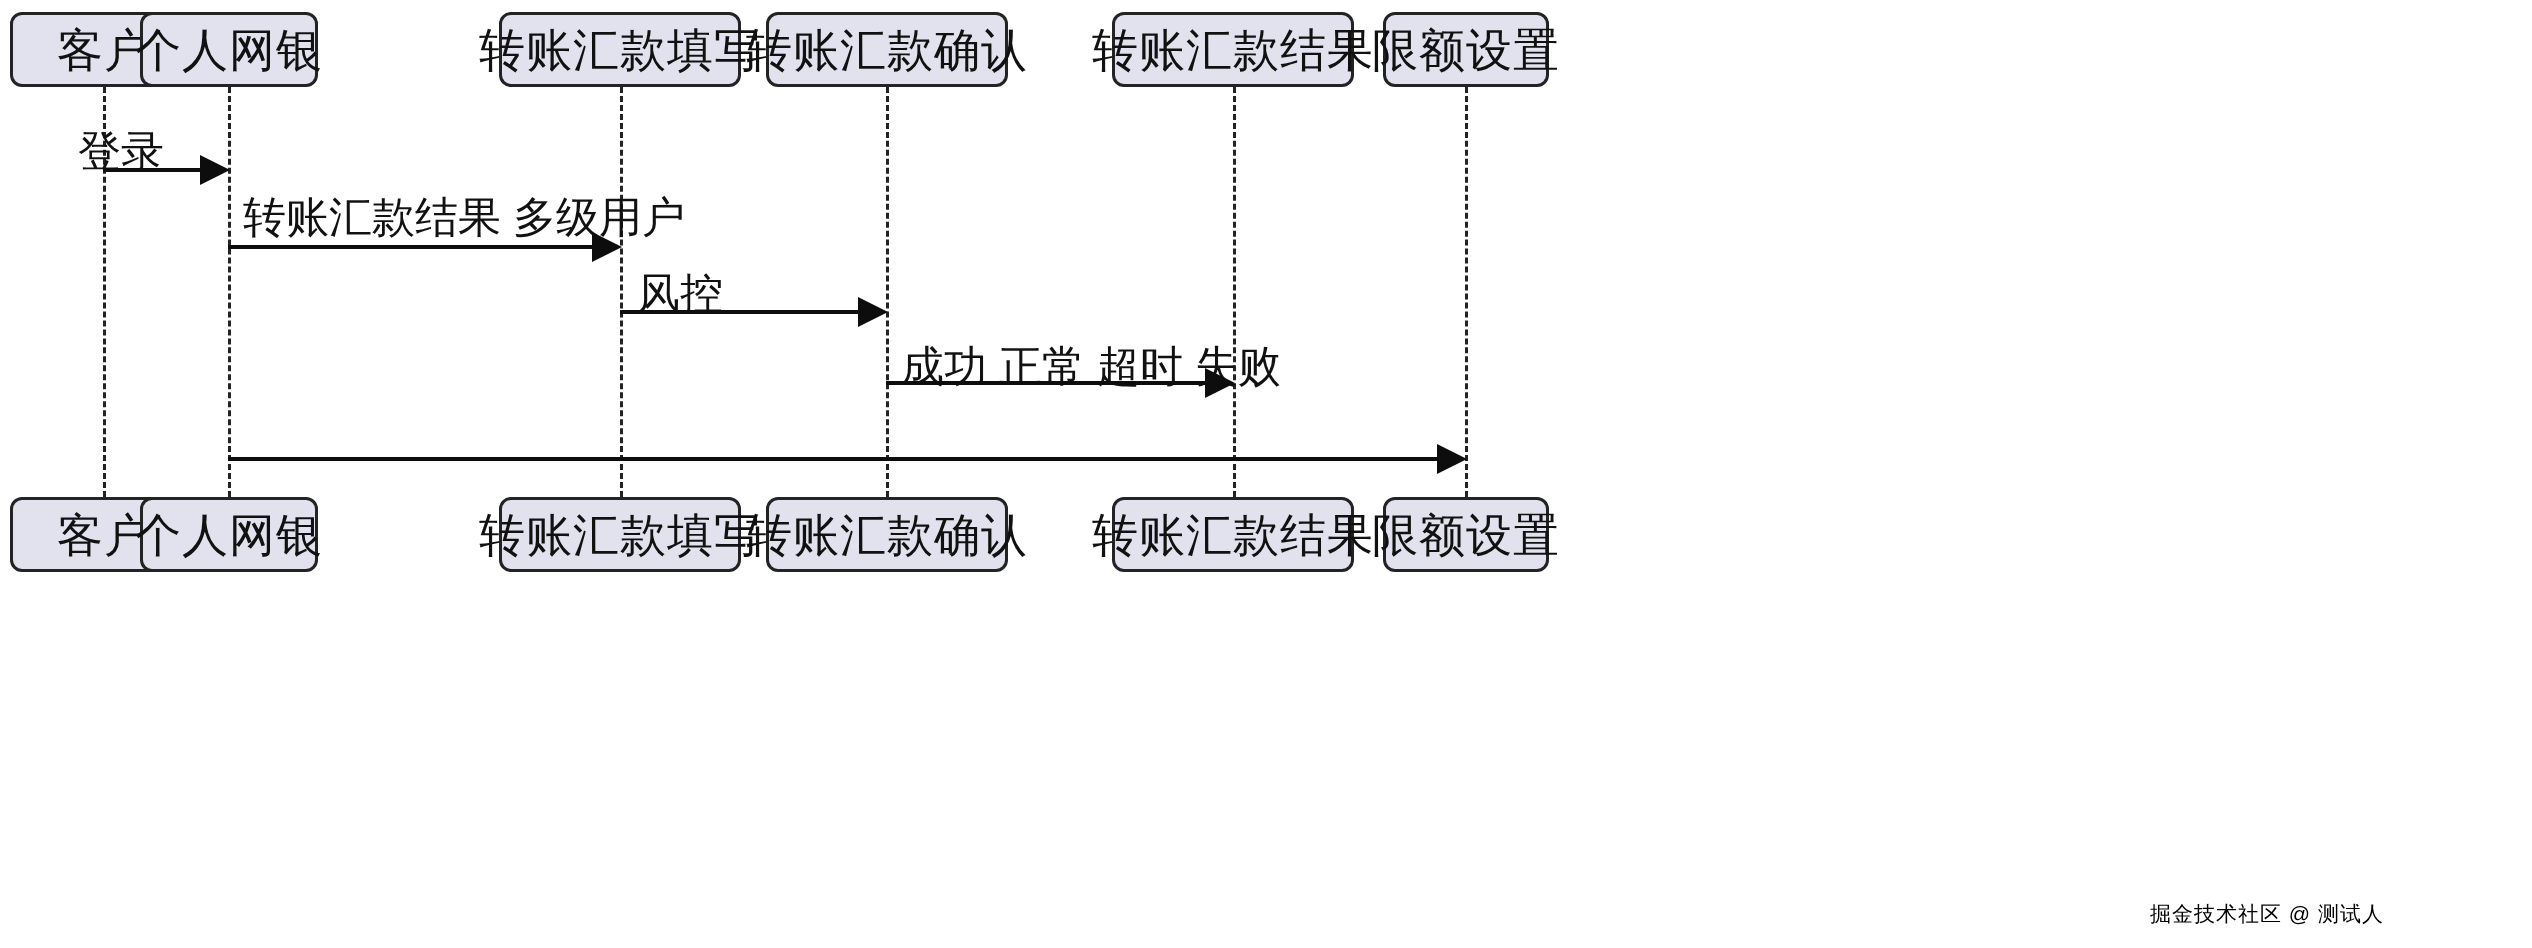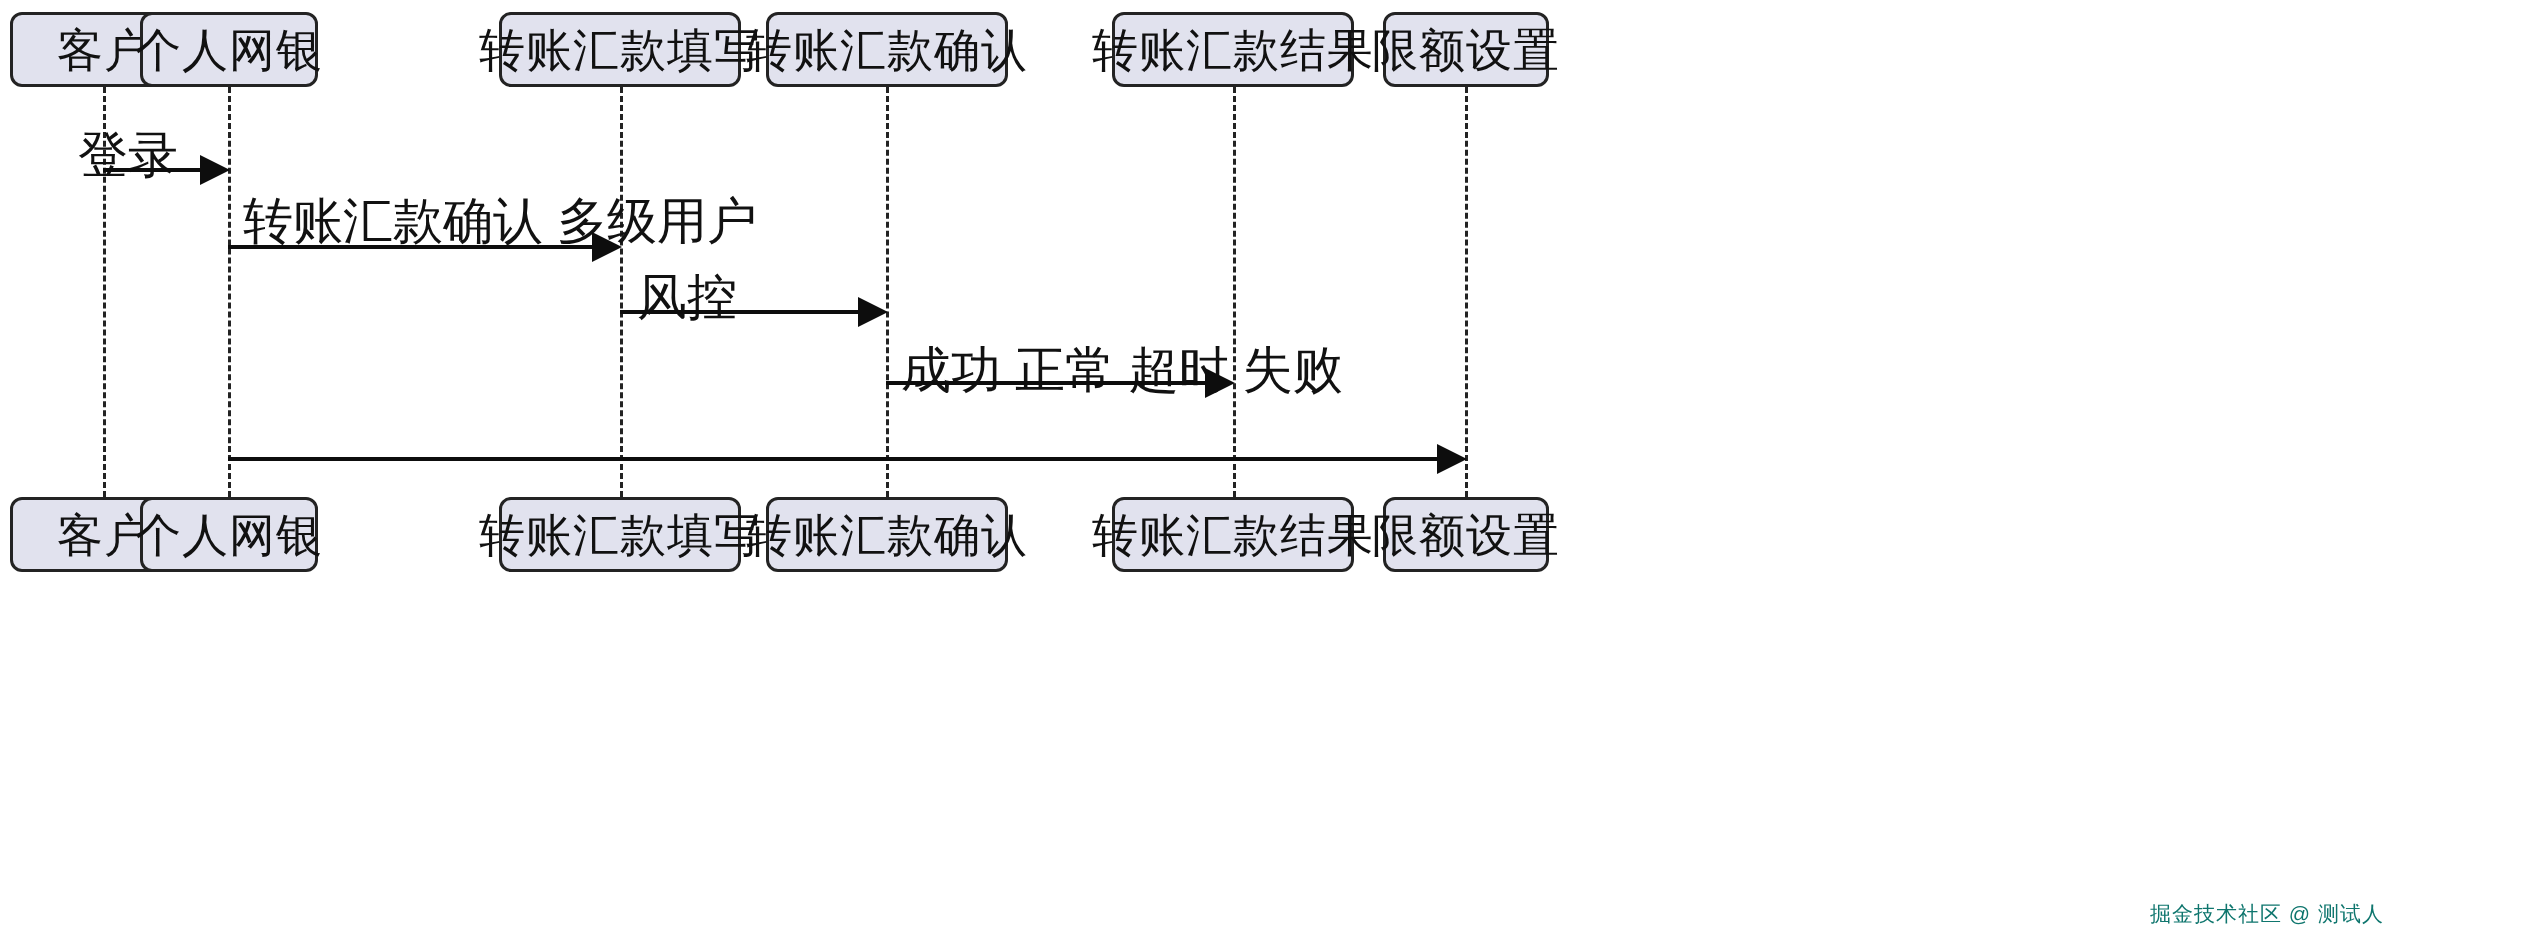--- a/index.html
+++ b/index.html
@@ -34,27 +34,27 @@
   .msg-head{
     position:absolute;
     width:0;height:0;
     border-top:15px solid transparent;
     border-bottom:15px solid transparent;
     border-left:30px solid #0d0d0d;
   }
   .msg-label{
     position:absolute;
     color:#111111;
-    font-size:50px;
+    font-size:43px;
     white-space:nowrap;
     line-height:1;
   }
   .watermark{
     position:absolute;
-    color:#0f766e;
+    color:#000000;
     font-size:21px;
     white-space:nowrap;
     letter-spacing:1px;
     line-height:1;
   }
 </style>
 </head>
 <body>
 
 <div id="diagram">
@@ -72,21 +72,21 @@
     <div class="lifeline" style="left: 886px; top: 87px; height: 410px;"></div>
     <div class="participant" style="left: 1112px; width: 242px; height: 75px; top: 12px;">转账汇款结果</div>
     <div class="participant" style="left: 1112px; width: 242px; height: 75px; top: 497px;">转账汇款结果</div>
     <div class="lifeline" style="left: 1233px; top: 87px; height: 410px;"></div>
     <div class="participant" style="left: 1383px; width: 166px; height: 75px; top: 12px;">限额设置</div>
     <div class="participant" style="left: 1383px; width: 166px; height: 75px; top: 497px;">限额设置</div>
     <div class="lifeline" style="left: 1465px; top: 87px; height: 410px;"></div>
     <div class="msg-label" style="left: 78px; top: 130px;">登录</div>
     <div class="msg-line" style="left: 103px; width: 103px; top: 168px;"></div>
     <div class="msg-head" style="left: 200px; top: 155px;"></div>
-    <div class="msg-label" style="left: 243px; top: 196px;">转账汇款确认 多级用户</div>
+    <div class="msg-label" style="left: 243px; top: 196px;">转账汇款结果 多级用户</div>
     <div class="msg-line" style="left: 228px; width: 370px; top: 245px;"></div>
     <div class="msg-head" style="left: 592px; top: 232px;"></div>
     <div class="msg-label" style="left: 637px; top: 272px;">风控</div>
     <div class="msg-line" style="left: 620px; width: 244px; top: 310px;"></div>
     <div class="msg-head" style="left: 858px; top: 297px;"></div>
     <div class="msg-label" style="left: 901px; top: 345px;">成功 正常 超时 失败</div>
     <div class="msg-line" style="left: 886px; width: 325px; top: 381px;"></div>
     <div class="msg-head" style="left: 1205px; top: 368px;"></div>
     <div class="msg-line" style="left: 228px; width: 1215px; top: 457px;"></div>
     <div class="msg-head" style="left: 1437px; top: 444px;"></div>

